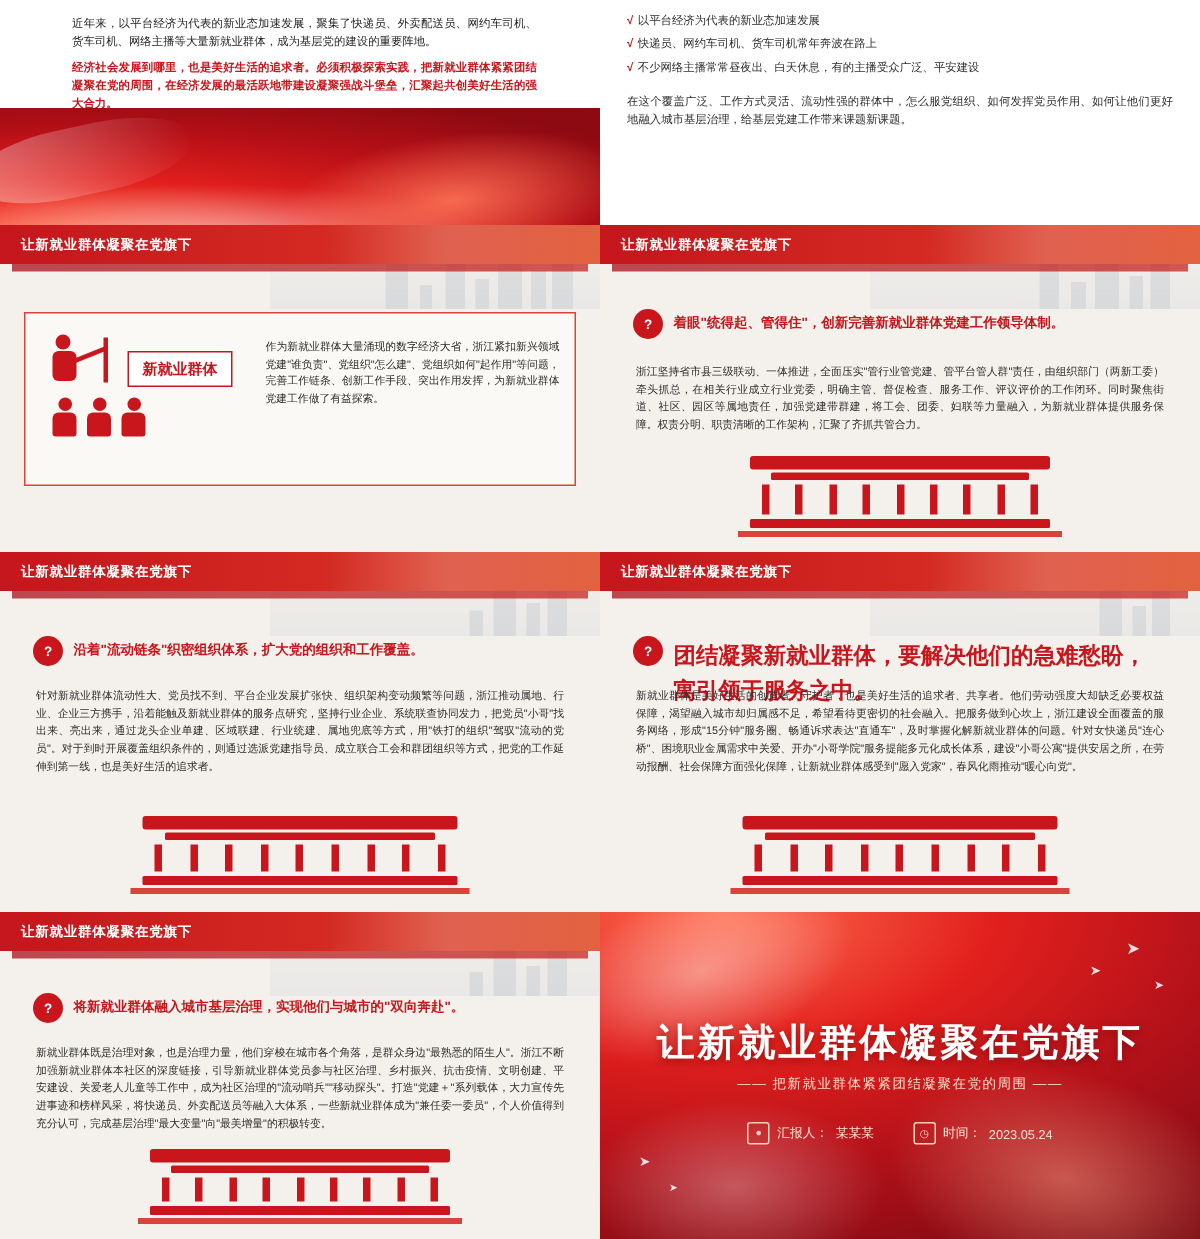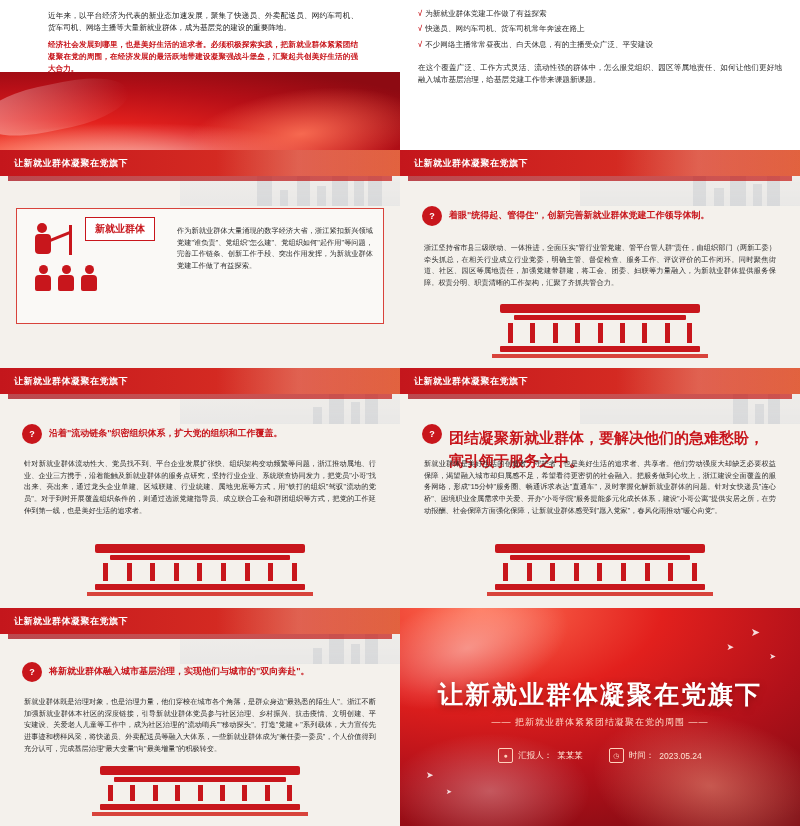--- a/index.html
+++ b/index.html
@@ -207,29 +207,29 @@
       <div class="ptext" style="font-size:7.6px;color:#222;">近年来，以平台经济为代表的新业态加速发展，聚集了快递员、外卖配送员、网约车司机、货车司机、网络主播等大量新就业群体，成为基层党的建设的重要阵地。</div>
       <div class="ptext" style="font-size:7.6px;color:#c8161c;font-weight:bold;margin-top:4px;">经济社会发展到哪里，也是美好生活的追求者。必须积极探索实践，把新就业群体紧紧团结凝聚在党的周围，在经济发展的最活跃地带建设凝聚强战斗堡垒，汇聚起共创美好生活的强大合力。</div>
     </div>
     <div class="wave"></div>
     <div class="ribbon"></div>
   </div>
 
   <div class="slide" id="s2">
     <div class="c">
       <div class="ptext" style="font-size:7.6px;">
-        <span class="chk">√</span><span>为新就业群体党建工作做了有益探索</span>
+        <span class="chk">√</span><span>以平台经济为代表的新业态加速发展</span>
       </div>
       <div class="ptext" style="font-size:7.6px;margin-top:3px;">
         <span class="chk">√</span><span>快递员、网约车司机、货车司机常年奔波在路上</span>
       </div>
       <div class="ptext" style="font-size:7.6px;margin-top:3px;">
         <span class="chk">√</span><span>不少网络主播常常昼夜出、白天休息，有的主播受众广泛、平安建设</span>
       </div>
-      <div class="ptext" style="font-size:7.6px;margin-top:11px;">在这个覆盖广泛、工作方式灵活、流动性强的群体中，怎么服党组织、园区等属地责任、如何让他们更好地融入城市基层治理，给基层党建工作带来课题新课题。</div>
+      <div class="ptext" style="font-size:7.6px;margin-top:11px;">在这个覆盖广泛、工作方式灵活、流动性强的群体中，怎么服党组织、如何发挥党员作用、如何让他们更好地融入城市基层治理，给基层党建工作带来课题新课题。</div>
     </div>
   </div>
 
   <div class="slide" id="s3">
     <div class="skyline">
       <i style="right:18px;width:14px;height:38px;"></i>
       <i style="right:36px;width:10px;height:26px;"></i>
       <i style="right:52px;width:16px;height:44px;"></i>
       <i style="right:74px;width:9px;height:20px;"></i>
       <i style="right:90px;width:13px;height:32px;"></i>
@@ -257,21 +257,21 @@
           <div class="person">
               <div class="head"></div>
               <div class="body"></div>
             </div>
           <div class="person">
               <div class="head"></div>
               <div class="body"></div>
             </div>
         </div>
       </div>
-      <div style="position:absolute;left:68px;top:8px;">
+      <div style="position:absolute;left:68px;top:25px;">
         <span class="tagbox">新就业群体</span>
       </div>
       <div class="ptext" style="position:absolute;left:160px;top:16px;width:196px;font-size:7.2px;">作为新就业群体大量涌现的数字经济大省，浙江紧扣新兴领域党建"谁负责"、党组织"怎么建"、党组织如何"起作用"等问题，完善工作链条、创新工作手段、突出作用发挥，为新就业群体党建工作做了有益探索。</div>
     </div>
   </div>
 
   <div class="slide" id="s4">
     <div class="skyline">
       <i style="right:20px;width:13px;height:34px;"></i>
       <i style="right:38px;width:9px;height:22px;"></i>

